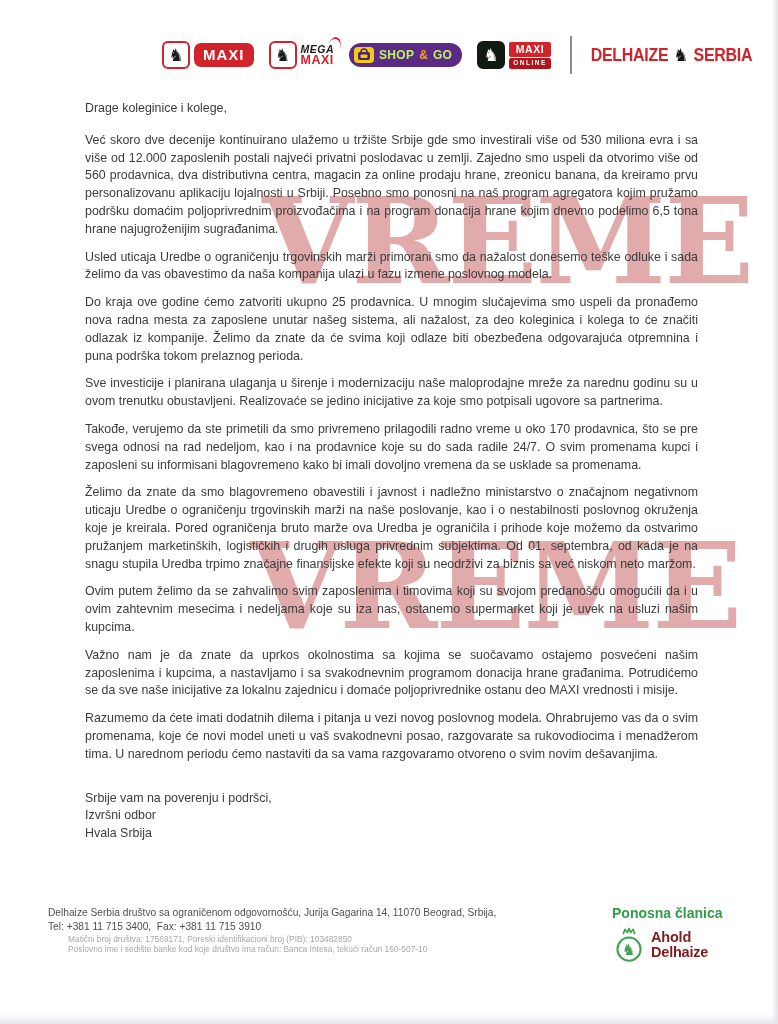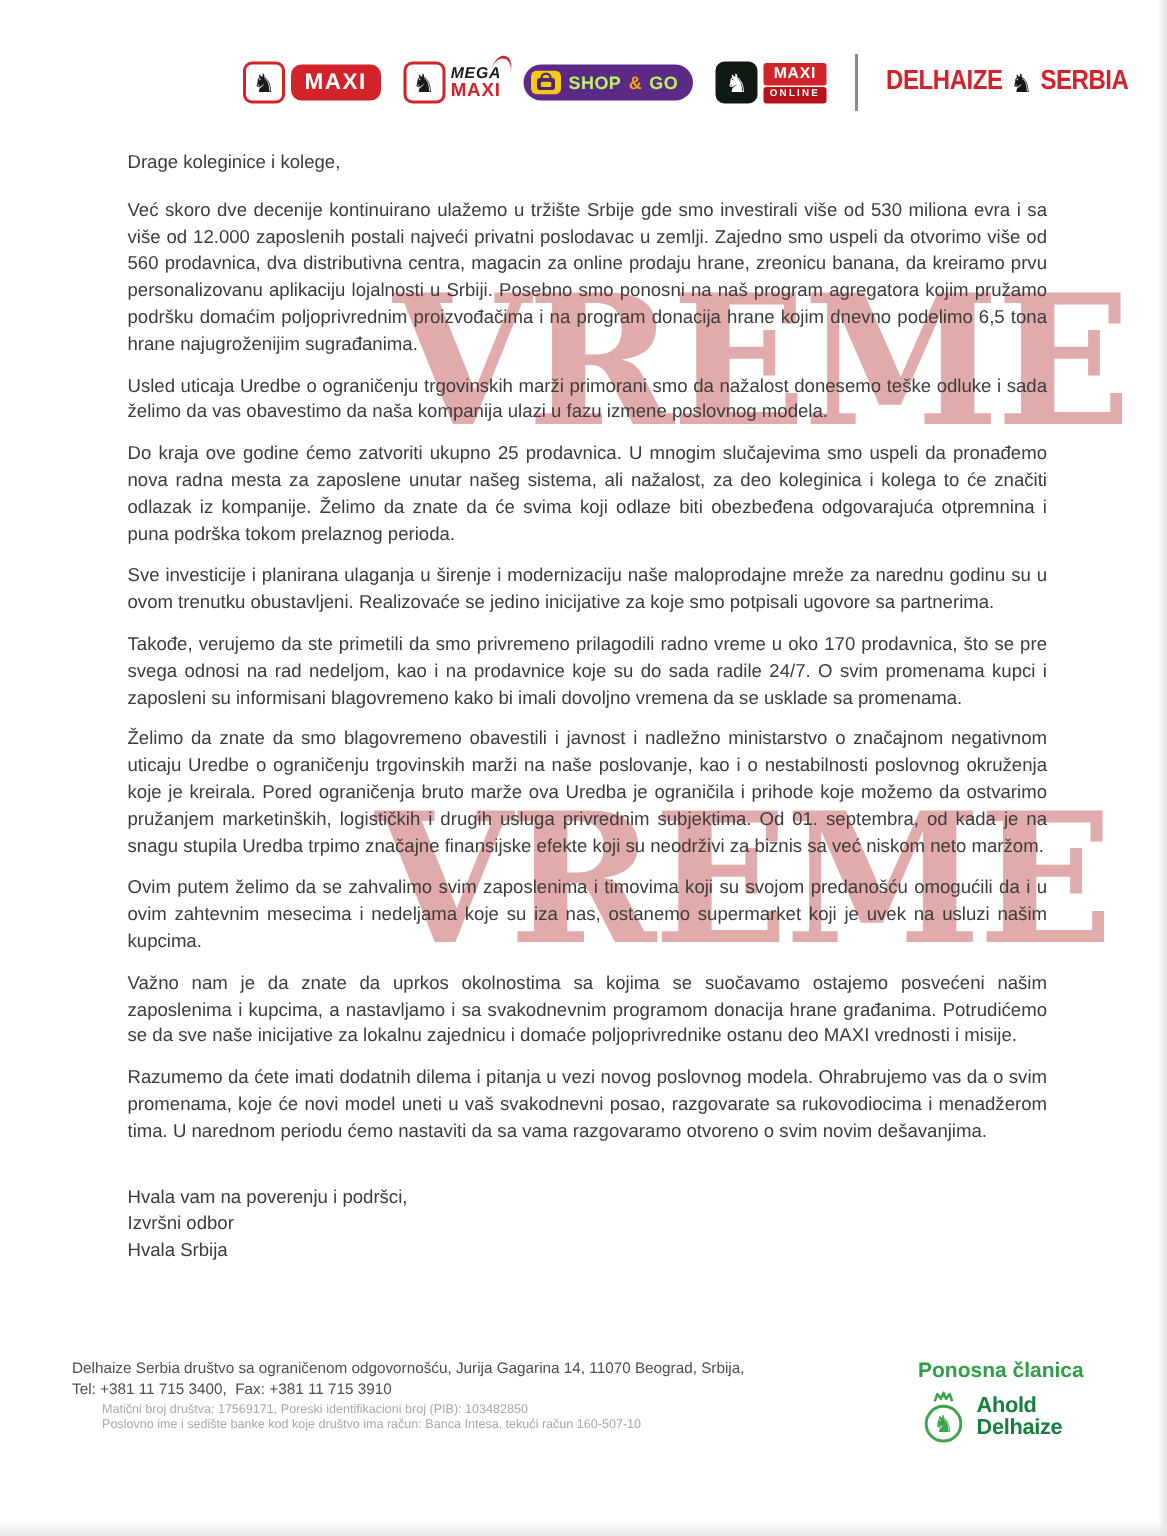--- a/index.html
+++ b/index.html
@@ -88,21 +88,21 @@
   .footer-left .fs{
     margin:0;color:#a8a8a8;font-size:8.4px;line-height:10.6px;padding-left:20px;
   }
   .footer-left .fs:first-of-type{margin-top:4px;}
   .footer-right{position:absolute;left:612px;top:905px;z-index:2;}
   .member-label{
     color:#2f9e47;font-weight:bold;font-size:14px;margin-bottom:5px;
   }
   .ahold-logo{display:flex;align-items:center;gap:5px;}
   .ahold-text{
-    display:flex;flex-direction:column;color:#15803d;
+    display:flex;flex-direction:column;color:#7f1d1d;
     font-weight:bold;font-size:14.5px;line-height:15px;letter-spacing:-0.2px;
   }
   
   .edge-right{
     position:absolute;right:0;top:0;width:6px;height:100%;
     background:linear-gradient(to right, rgba(230,230,234,0), #e2e2e7);z-index:4;
   }
   .edge-bottom{
     position:absolute;left:0;bottom:0;width:100%;height:10px;
     background:linear-gradient(to bottom, rgba(233,233,236,0), #e6e6ea);z-index:4;
@@ -160,21 +160,21 @@
     <p>Već skoro dve decenije kontinuirano ulažemo u tržište Srbije gde smo investirali više od 530 miliona evra i sa više od 12.000 zaposlenih postali najveći privatni poslodavac u zemlji. Zajedno smo uspeli da otvorimo više od 560 prodavnica, dva distributivna centra, magacin za online prodaju hrane, zreonicu banana, da kreiramo prvu personalizovanu aplikaciju lojalnosti u Srbiji. Posebno smo ponosni na naš program agregatora kojim pružamo podršku domaćim poljoprivrednim proizvođačima i na program donacija hrane kojim dnevno podelimo 6,5 tona hrane najugroženijim sugrađanima.</p>
     <p>Usled uticaja Uredbe o ograničenju trgovinskih marži primorani smo da nažalost donesemo teške odluke i sada želimo da vas obavestimo da naša kompanija ulazi u fazu izmene poslovnog modela.</p>
     <p>Do kraja ove godine ćemo zatvoriti ukupno 25 prodavnica. U mnogim slučajevima smo uspeli da pronađemo nova radna mesta za zaposlene unutar našeg sistema, ali nažalost, za deo koleginica i kolega to će značiti odlazak iz kompanije. Želimo da znate da će svima koji odlaze biti obezbeđena odgovarajuća otpremnina i puna podrška tokom prelaznog perioda.</p>
     <p>Sve investicije i planirana ulaganja u širenje i modernizaciju naše maloprodajne mreže za narednu godinu su u ovom trenutku obustavljeni. Realizovaće se jedino inicijative za koje smo potpisali ugovore sa partnerima.</p>
     <p>Takođe, verujemo da ste primetili da smo privremeno prilagodili radno vreme u oko 170 prodavnica, što se pre svega odnosi na rad nedeljom, kao i na prodavnice koje su do sada radile 24/7. O svim promenama kupci i zaposleni su informisani blagovremeno kako bi imali dovoljno vremena da se usklade sa promenama.</p>
     <p>Želimo da znate da smo blagovremeno obavestili i javnost i nadležno ministarstvo o značajnom negativnom uticaju Uredbe o ograničenju trgovinskih marži na naše poslovanje, kao i o nestabilnosti poslovnog okruženja koje je kreirala. Pored ograničenja bruto marže ova Uredba je ograničila i prihode koje možemo da ostvarimo pružanjem marketinških, logističkih i drugih usluga privrednim subjektima. Od 01. septembra, od kada je na snagu stupila Uredba trpimo značajne finansijske efekte koji su neodrživi za biznis sa već niskom neto maržom.</p>
     <p>Ovim putem želimo da se zahvalimo svim zaposlenima i timovima koji su svojom predanošću omogućili da i u ovim zahtevnim mesecima i nedeljama koje su iza nas, ostanemo supermarket koji je uvek na usluzi našim kupcima.</p>
     <p>Važno nam je da znate da uprkos okolnostima sa kojima se suočavamo ostajemo posvećeni našim zaposlenima i kupcima, a nastavljamo i sa svakodnevnim programom donacija hrane građanima. Potrudićemo se da sve naše inicijative za lokalnu zajednicu i domaće poljoprivrednike ostanu deo MAXI vrednosti i misije.</p>
     <p>Razumemo da ćete imati dodatnih dilema i pitanja u vezi novog poslovnog modela. Ohrabrujemo vas da o svim promenama, koje će novi model uneti u vaš svakodnevni posao, razgovarate sa rukovodiocima i menadžerom tima. U narednom periodu ćemo nastaviti da sa vama razgovaramo otvoreno o svim novim dešavanjima.</p>
     <div class="closing">
-      <p>Hvala vam na poverenju i podršci,</p>
+      <p>Srbije vam na poverenju i podršci,</p>
       <p>Izvršni odbor</p>
       <p>Hvala Srbija</p>
     </div>
   </main>
 
   <footer>
     <div class="footer-left">
       <p class="fl">Delhaize Serbia društvo sa ograničenom odgovornošću, Jurija Gagarina 14, 11070 Beograd, Srbija,</p>
       <p class="fl">Tel: +381 11 715 3400,&nbsp; Fax: +381 11 715 3910</p>
       <p class="fs">Matični broj društva: 17569171, Poreski identifikacioni broj (PIB): 103482850</p>

